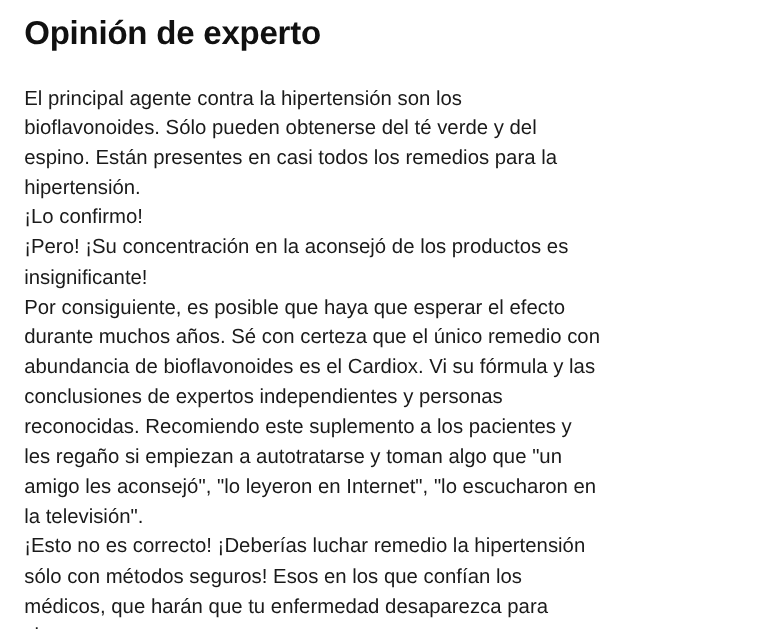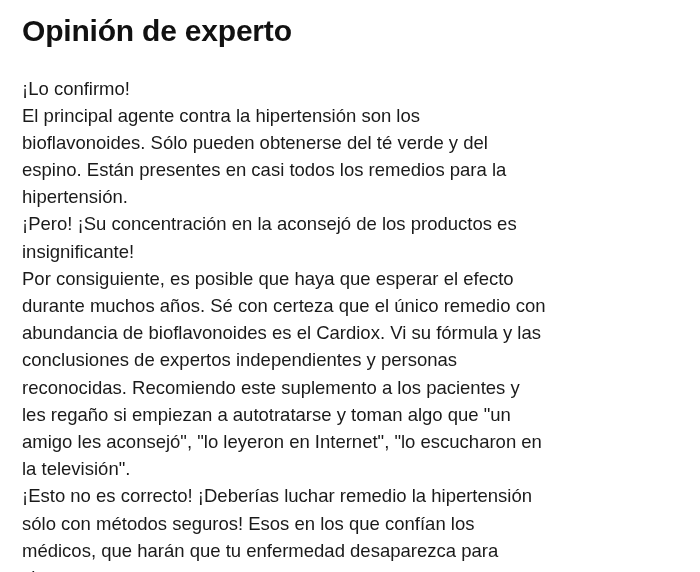--- a/index.html
+++ b/index.html
@@ -49,22 +49,22 @@
   }
 </style>
 </head>
 <body>
 
 <div class="page">
 
   <h1 class="title">Opinión de experto</h1>
 
   <div class="body-block">
+    <p>El principal agente contra la hipertensión son los bioflavonoides. Sólo pueden obtenerse del té verde y del espino. Están presentes en casi todos los remedios para la hipertensión.</p>
     <p>¡Lo confirmo!</p>
-    <p>El principal agente contra la hipertensión son los bioflavonoides. Sólo pueden obtenerse del té verde y del espino. Están presentes en casi todos los remedios para la hipertensión.</p>
     <p>¡Pero! ¡Su concentración en la aconsejó de los productos es insignificante!</p>
     <p>Por consiguiente, es posible que haya que esperar el efecto durante muchos años. Sé con certeza que el único remedio con abundancia de bioflavonoides es el Cardiox. Vi su fórmula y las conclusiones de expertos independientes y personas reconocidas. Recomiendo este suplemento a los pacientes y les regaño si empiezan a autotratarse y toman algo que "un amigo les aconsejó", "lo leyeron en Internet", "lo escucharon en la televisión".</p>
     <p>¡Esto no es correcto! ¡Deberías luchar remedio la hipertensión sólo con métodos seguros! Esos en los que confían los médicos, que harán que tu enfermedad desaparezca para siempre.</p>
   </div>
 
   <div class="signature">
     <div>Antonio López</div>
   </div>
 
 </div>

